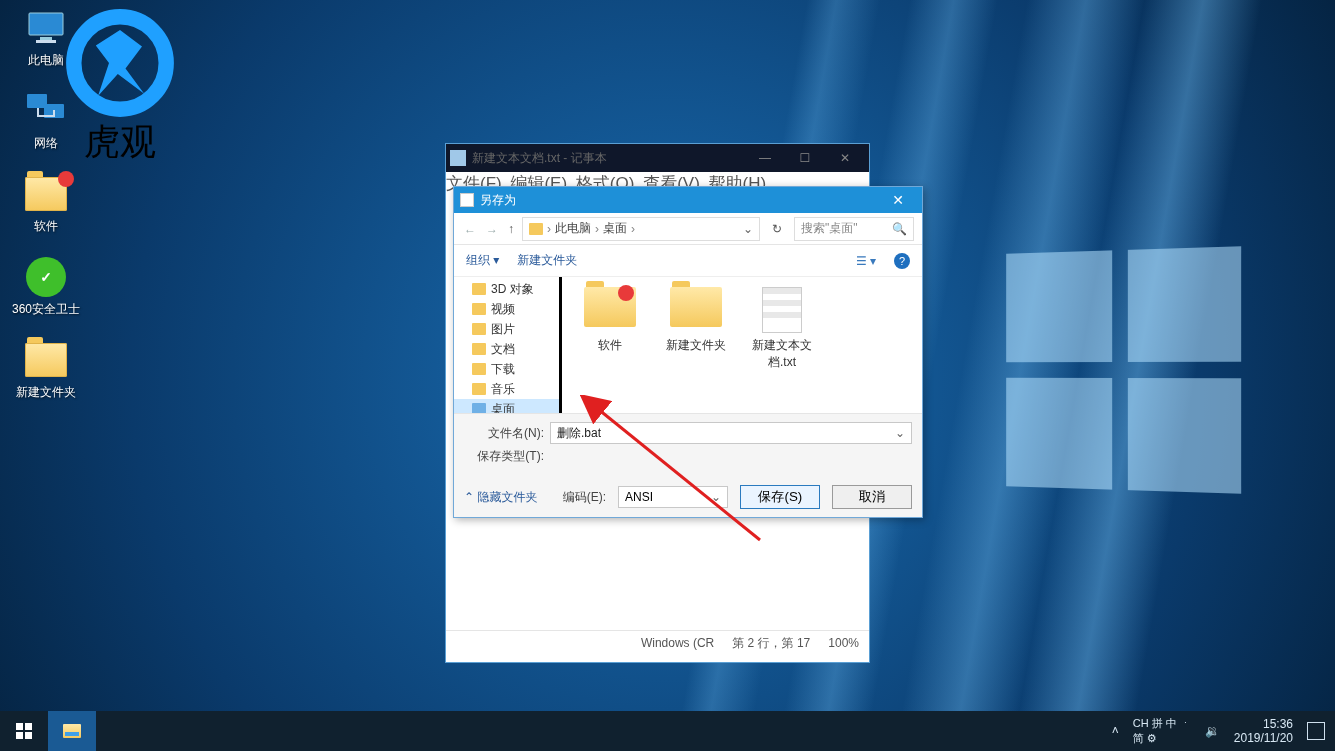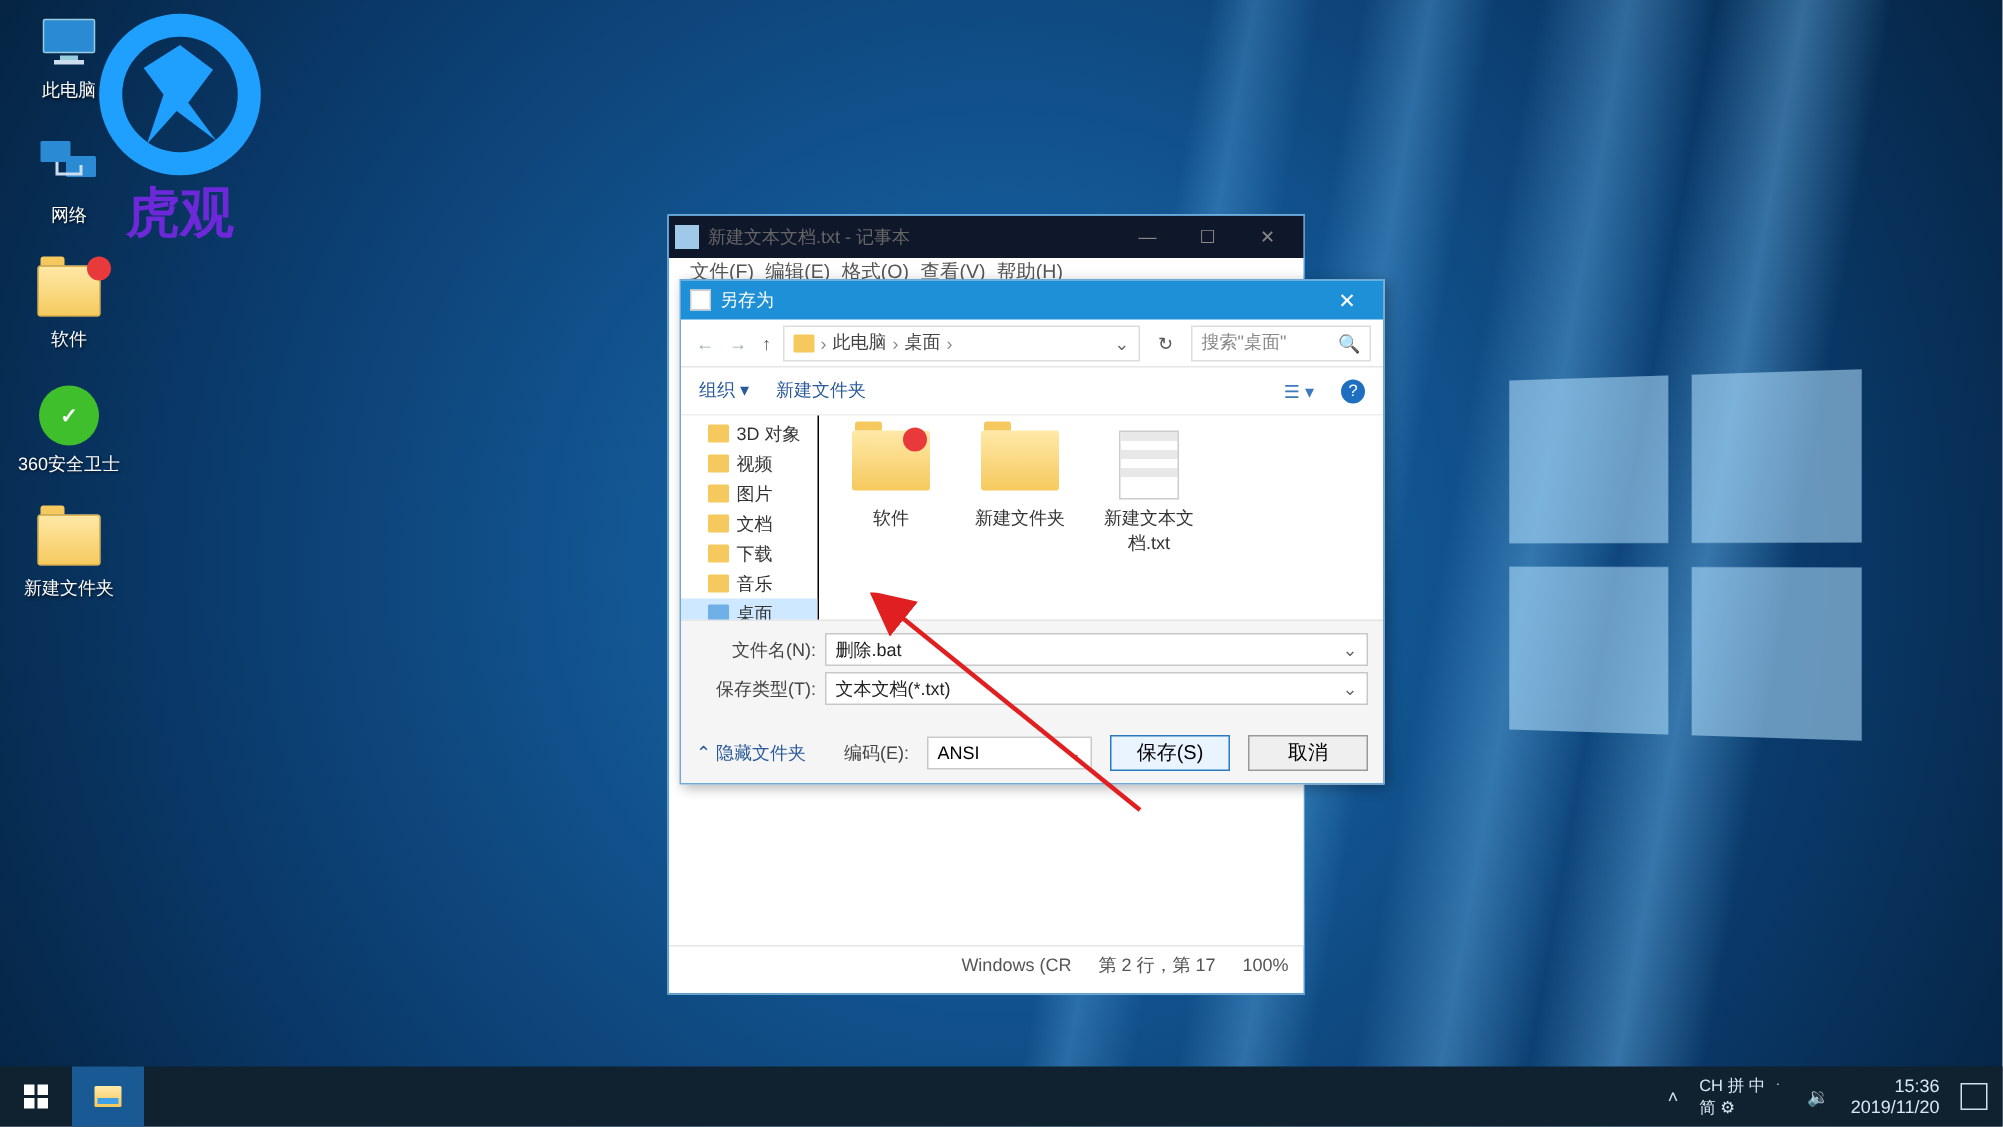--- a/index.html
+++ b/index.html
@@ -28,29 +28,29 @@
   .pc-svg{width:40px;height:34px;}
   .recycle{width:36px;height:40px;background:linear-gradient(#e8f4fa,#cfe6f2);border:1px solid #9bb;border-radius:3px 3px 5px 5px;}
   .folder-big{width:42px;height:34px;background:linear-gradient(#ffe9a8,#f5c95d);border-radius:2px;box-shadow:inset 0 0 0 1px #e0b34a;position:relative;}
   .folder-big:before{content:"";position:absolute;top:-6px;left:2px;width:16px;height:6px;background:#f5c95d;border-radius:2px 2px 0 0;}
   .badge360{width:40px;height:40px;border-radius:50%;background:#3fbf2b;display:flex;align-items:center;justify-content:center;color:#fff;font-weight:bold;font-size:14px;}
   .red-disc{position:absolute;right:-4px;top:-3px;width:16px;height:16px;border-radius:50%;background:#e83a3a;}
 
   
   .watermark{position:absolute;left:50px;top:8px;width:140px;height:170px;display:flex;flex-direction:column;align-items:center;color:#1fa0ff;pointer-events:none;}
   .watermark svg{width:110px;height:110px;}
-  .watermark .wm-text{font-size:36px;font-weight:bold;color:#6d28d9;}
+  .watermark .wm-text{font-size:36px;font-weight:normal;color:#000000;}
 
   
   .notepad{position:absolute;left:445px;top:143px;width:425px;height:520px;background:#fff;border:1px solid #5a9fd4;}
   .np-title{height:28px;background:#0f172a;display:flex;align-items:center;padding:0 4px;color:#666;}
   .np-title .np-icon{width:16px;height:16px;background:#a0c8e8;margin-right:6px;}
   .np-title .spacer{flex:1;}
   .np-title .winbtn{width:40px;text-align:center;color:#888;cursor:pointer;}
-  .np-menu{height:20px;padding:0 14px;color:#555;font-size:13px;}
+  .np-menu{height:20px;padding:0 0;color:#555;font-size:17px;}
   .np-menu span{margin-right:4px;}
   .np-body{background:#fff;height:438px;}
   .np-status{height:22px;border-top:1px solid #e5e5e5;display:flex;justify-content:flex-end;align-items:center;padding:12px 10px;gap:18px;color:#555;}
 
   
   .save-dlg{position:absolute;left:453px;top:186px;width:470px;background:#fff;border:1px solid #70a8d8;box-shadow:2px 2px 8px rgba(0,0,0,.3);}
   .sd-title{height:26px;background:#1e90d8;color:#fff;display:flex;align-items:center;padding:0 6px;}
   .sd-title .sd-icon{width:14px;height:14px;background:#fff;margin-right:6px;border:1px solid #ccc;}
   .sd-title .spacer{flex:1;}
   .sd-title .x{width:36px;text-align:center;cursor:pointer;font-size:14px;}
@@ -60,21 +60,21 @@
   .sd-nav .crumb{flex:1;display:flex;align-items:center;gap:4px;border:1px solid #ddd;height:24px;padding:0 6px;color:#444;}
   .sd-nav .crumb .fld{width:14px;height:12px;background:#f5c95d;border-radius:1px;}
   .sd-nav .crumb .sep{color:#888;}
   .sd-nav .refresh{color:#555;padding:0 6px;}
   .sd-nav .search{width:120px;border:1px solid #ddd;height:24px;display:flex;align-items:center;padding:0 6px;color:#888;gap:6px;}
   .sd-toolbar{height:32px;display:flex;align-items:center;padding:0 12px;gap:18px;color:#2a5a9a;border-bottom:1px solid #eee;}
   .sd-toolbar .sp{flex:1;}
   .sd-toolbar .viewbtn{color:#3a7abd;}
   .sd-toolbar .help{width:16px;height:16px;border-radius:50%;background:#1e6fbf;color:#fff;display:flex;align-items:center;justify-content:center;font-size:11px;}
   .sd-body{display:flex;height:136px;}
-  .sd-tree{width:92px;border-right:1px solid #000000;overflow:hidden;padding:2px 0;}
+  .sd-tree{width:108px;border-right:3px solid #000000;overflow:hidden;padding:2px 0;}
   .tree-item{display:flex;align-items:center;height:20px;padding-left:18px;gap:5px;color:#333;cursor:pointer;}
   .tree-item.sel{background:#cde8ff;}
   .tree-item .ticon{width:14px;height:12px;background:#f5c95d;border-radius:1px;}
   .tree-item .ticon.blue{background:#6fb0e6;}
   .sd-files{flex:1;display:flex;padding:10px 12px;gap:14px;align-items:flex-start;}
   .file-item{width:72px;text-align:center;color:#333;font-size:12px;cursor:pointer;}
   .file-item .ficon{width:52px;height:44px;margin:0 auto 6px;position:relative;}
   .ffolder{width:52px;height:40px;background:linear-gradient(#ffe9a8,#f5c95d);border-radius:2px;position:relative;}
   .ffolder:before{content:"";position:absolute;top:-6px;left:2px;width:18px;height:6px;background:#f5c95d;border-radius:2px 2px 0 0;}
   .ftxt{width:40px;height:46px;margin:0 auto;background:#fff;border:1px solid #ccc;box-shadow:inset 0 6px 0 #e8e8e8, inset 0 12px 0 #fff, inset 0 18px 0 #e8e8e8, inset 0 24px 0 #fff, inset 0 30px 0 #e8e8e8;}
@@ -282,23 +282,20 @@
   </div>
   <div class="sd-fields">
     <div class="fld-row">
       <label>文件名(N):</label>
       <div class="inputlike combo">
           <span>删除.bat</span>
         </div>
     </div>
     <div class="fld-row">
       <label>保存类型(T):</label>
-      <div class="inputlike combo">
-          <span>文本文档(*.txt)</span>
-        </div>
     </div>
   </div>
   <div class="sd-bottom">
     <span class="hide">⌃ <span>隐藏文件夹</span></span>
     <span class="enc-lbl">编码(E):</span>
     <div class="enc">
         <span>ANSI</span>
       </div>
     <button class="primary">保存(S)</button>
     <button>取消</button>

